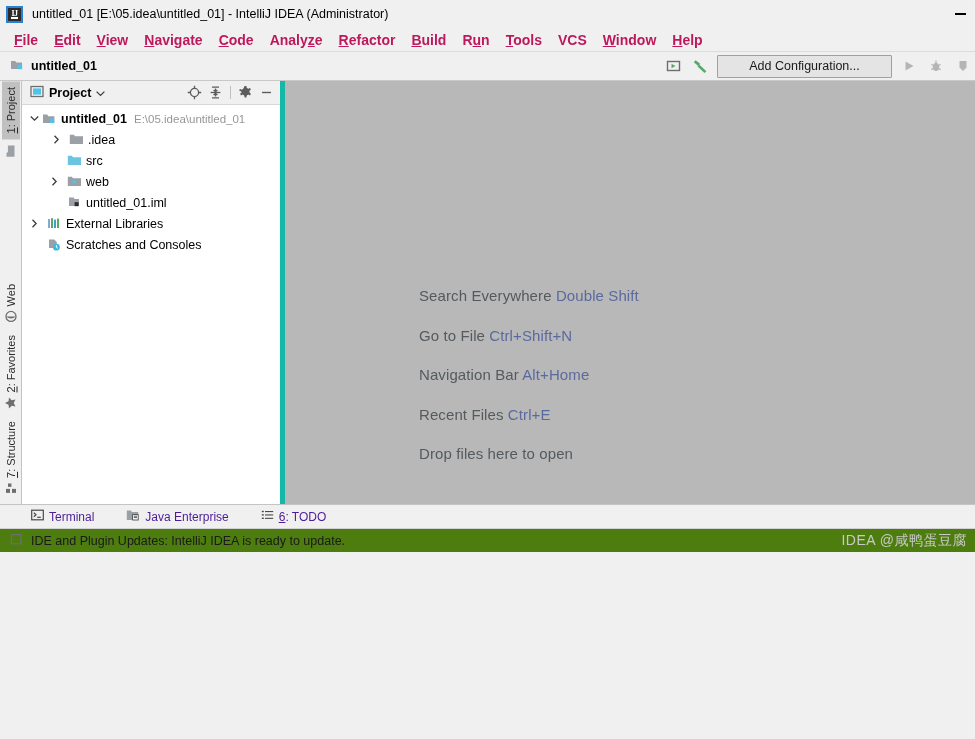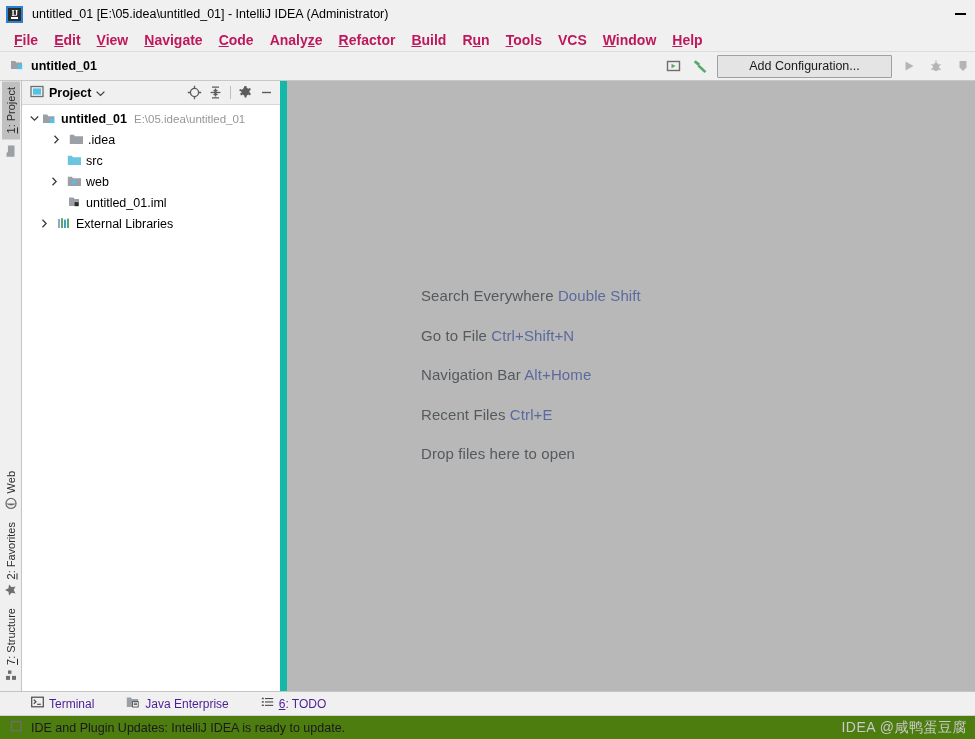--- a/index.html
+++ b/index.html
@@ -2,21 +2,21 @@
 <html><head>
 <meta charset="utf-8">
 <style>
   html,body{margin:0;padding:0;}
   body{
     width:975px;height:739px;overflow:hidden;
     font-family:"Liberation Sans","DejaVu Sans",sans-serif;
     font-size:12px;color:#1a1a1a;background:#f0f0f0;
     -webkit-font-smoothing:antialiased;
   }
-  .app{position:relative;width:975px;height:739px;display:flex;flex-direction:column;background:#f0f0f0;}
+  .app{position:relative;width:975px;height:552px;display:flex;flex-direction:column;background:#f0f0f0;}
 
   
   .titlebar{height:28px;background:#f0f0f0;display:flex;align-items:center;padding:0 0 0 6px;flex:0 0 auto;position:relative;}
   .ij-logo{width:17px;height:17px;background:#2b2b2b;border:2px solid #2f7fd1;box-sizing:border-box;
     display:flex;align-items:center;justify-content:center;position:relative;flex:0 0 auto;}
   .ij-logo span{color:#fff;font-size:8px;font-weight:bold;line-height:1;letter-spacing:-0.5px;font-family:"Liberation Serif",serif;}
   .ij-logo:after{content:"";position:absolute;left:3px;right:3px;bottom:2px;height:2px;background:#fff;}
   .title-text{margin-left:9px;font-size:12.5px;color:#000;white-space:nowrap;}
   .win-btns{position:absolute;right:0;top:0;height:28px;display:flex;align-items:center;}
   .win-btn{width:30px;height:28px;display:flex;align-items:center;justify-content:center;}
@@ -46,21 +46,21 @@
     justify-content:space-between;align-items:center;flex:0 0 auto;padding:0;position:relative;}
   .strip-group{display:flex;flex-direction:column;align-items:center;}
   .vtab{writing-mode:vertical-rl;transform:rotate(180deg);font-size:11px;color:#2b2b2b;
     padding:6px 3px;display:flex;align-items:center;gap:4px;cursor:default;white-space:nowrap;}
   .vtab.active{background:#c0c0c0;}
   .vtab u{text-decoration:underline;}
   .vtab .vicon{transform:rotate(90deg);display:flex;align-items:center;justify-content:center;}
 
   
   .project-panel{width:258px;background:#0f172a;display:flex;flex-direction:column;flex:0 0 auto;
-    border-right:7px solid #14b8a6;min-height:0;}
+    border-right:5px solid #14b8a6;min-height:0;}
   .pp-header{height:23px;background:#f0f0f0;display:flex;align-items:center;padding:0 4px 0 8px;flex:0 0 auto;
     border-bottom:1px solid #d8d8d8;}
   .pp-title{display:flex;align-items:center;gap:5px;font-size:12.5px;color:#000;font-weight:bold;}
   .pp-actions{margin-left:auto;display:flex;align-items:center;gap:2px;}
   .pp-act{width:19px;height:19px;display:flex;align-items:center;justify-content:center;cursor:default;}
   .pp-sep{width:1px;height:13px;background:#c0c0c0;margin:0 3px;}
   .tree{flex:1 1 auto;overflow:hidden;padding-top:3px;background:#fff;}
   .trow{height:21px;display:flex;align-items:center;font-size:12.5px;color:#000;white-space:nowrap;cursor:default;}
   .arrow{width:13px;height:13px;display:flex;align-items:center;justify-content:center;flex:0 0 auto;}
   .tico{width:16px;height:16px;display:flex;align-items:center;justify-content:center;flex:0 0 auto;margin-right:4px;}
@@ -317,37 +317,48 @@
           <span class="arrow"></span>
           <span class="tico" style="margin-left:5px;">
             <svg width="14" height="14" viewBox="0 0 14 14">
               <path d="M2 1.6h4.6l1.1 1.5H12V10H2z" fill="#9aa0a6"></path>
               <rect x="7.6" y="6.2" width="4" height="4" fill="#2b2b2b"></rect>
             </svg>
           </span>
           <span class="tlabel">untitled_01.iml</span>
         </div>
 
-        <div class="trow" style="padding-left:16px;">
+        <div class="trow" style="padding-left:6px;">
           <span class="arrow">
             <svg width="7" height="9" viewBox="0 0 7 9">
                 <path d="M1.5 0.8l3.6 3.7-3.6 3.7" fill="none" stroke="#3c3c3c" stroke-width="1.3"></path>
               </svg>
           </span>
           <span class="tico" style="margin-left:5px;">
             <svg width="15" height="13" viewBox="0 0 15 13">
               <rect x="1" y="2" width="2" height="9" fill="#8aa8c8"></rect>
               <rect x="4" y="1.2" width="2" height="9.8" fill="#59a869"></rect>
               <rect x="7" y="2.6" width="2" height="8.4" fill="#3fa0c9"></rect>
               <rect x="10" y="1.6" width="2" height="9.4" fill="#59a869"></rect>
             </svg>
           </span>
           <span class="tlabel">External Libraries</span>
         </div>
 
+        <div class="trow" style="padding-left:6px;">
+          <span class="arrow"></span>
+          <span class="tico" style="margin-left:5px;">
+            <svg width="15" height="14" viewBox="0 0 15 14">
+              <path d="M2 1.4h5.2l2.6 2.6V10H2z" fill="#9aa0a6"></path>
+              <circle cx="9.4" cy="9.2" r="3.4" fill="#3fb6de"></circle>
+              <path d="M9.4 7.2v2.1l1.4.9" stroke="#fff" stroke-width="1" fill="none"></path>
+            </svg>
+          </span>
+          <span class="tlabel">Scratches and Consoles</span>
+        </div>
 
       </div>
     </div>
 
     <div class="editor">
       <div class="editor-hints">
         <div class="hint">
           <span>Search Everywhere</span>
           <span class="key">Double Shift</span>
         </div>

